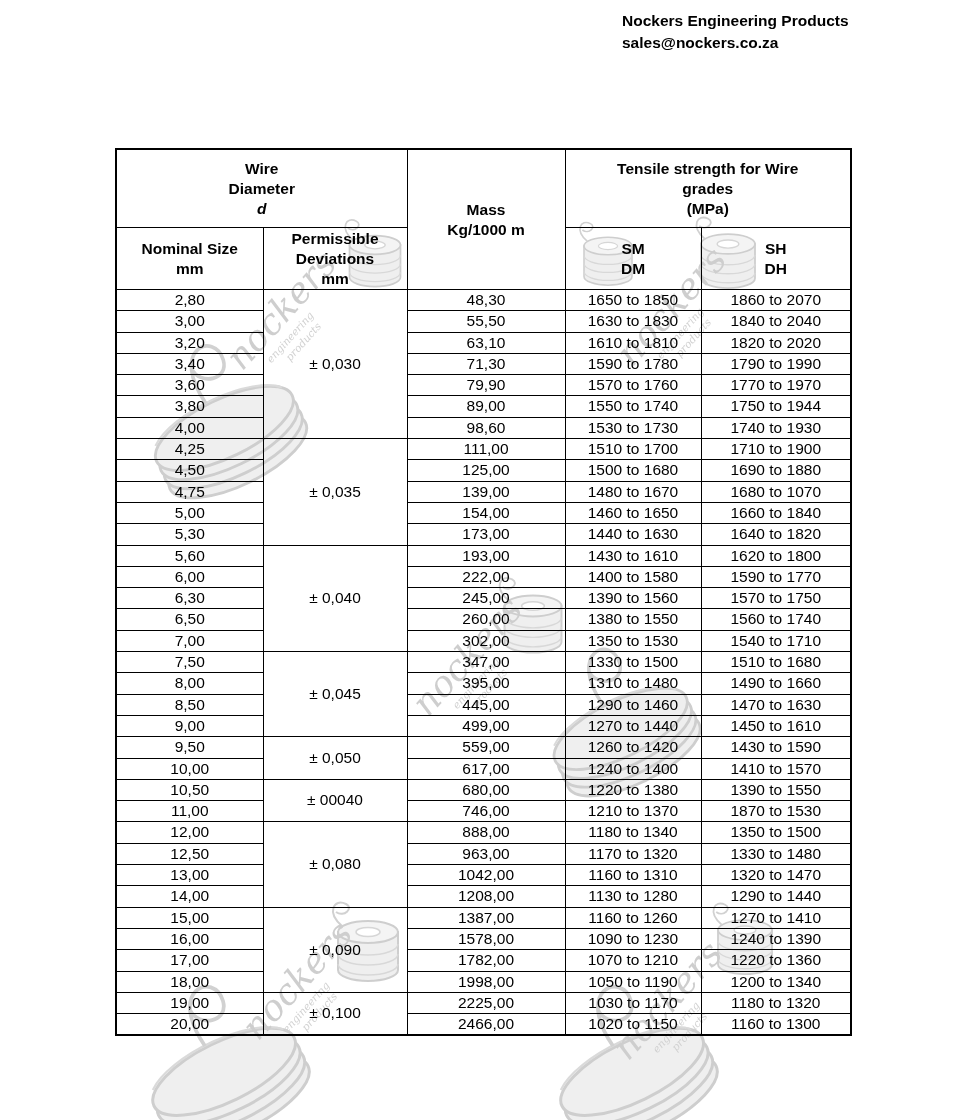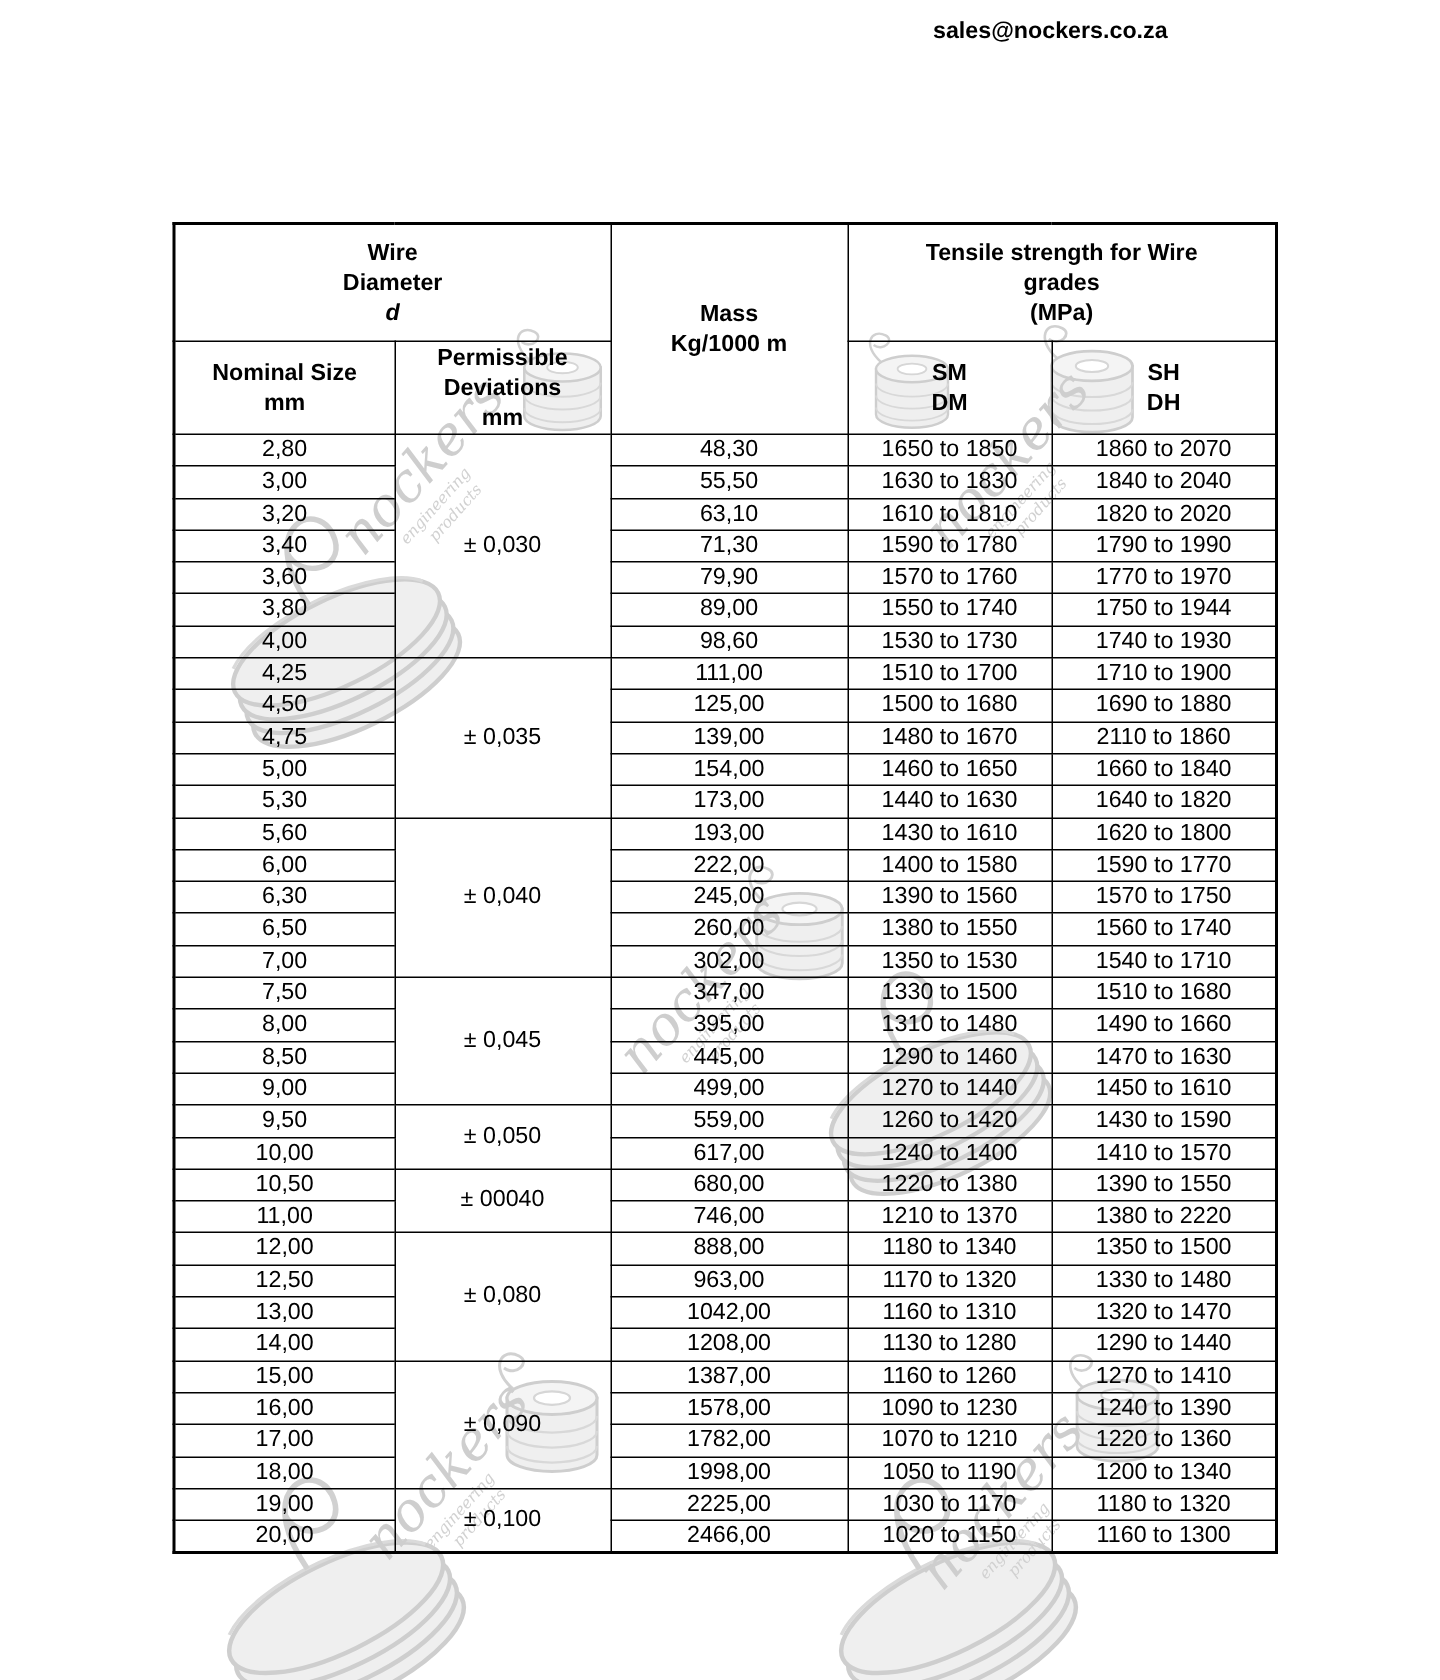--- a/index.html
+++ b/index.html
@@ -94,20 +94,21 @@
       <text class="wm-sub" x="40" y="29">products</text>
     </g>
     <g transform="translate(628,1062) rotate(-48)">
       <text class="wm-script" x="0" y="0">nockers</text>
       <text class="wm-sub" x="26" y="16">engineering</text>
       <text class="wm-sub" x="40" y="29">products</text>
     </g>
   </svg>
 
   <header class="letterhead">
+    <div>Nockers Engineering Products</div>
     <div>sales@nockers.co.za</div>
   </header>
 
   <table class="wire-table">
     <colgroup>
       <col style="width:147px">
         <col style="width:144px">
         <col style="width:158px">
       <col style="width:136px">
         <col style="width:150px">
@@ -203,21 +204,21 @@
         <tr>
           <td>4,50</td>
           <td>125,00</td>
           <td>1500 to 1680</td>
           <td>1690 to 1880</td>
         </tr>
         <tr>
           <td>4,75</td>
           <td>139,00</td>
           <td>1480 to 1670</td>
-          <td>2110 to 1860</td>
+          <td>1680 to 1070</td>
         </tr>
         <tr>
           <td>5,00</td>
           <td>154,00</td>
           <td>1460 to 1650</td>
           <td>1660 to 1840</td>
         </tr>
         <tr>
           <td>5,30</td>
           <td>173,00</td>
@@ -297,21 +298,21 @@
           <td>10,50</td>
           <td rowspan="2">± 00040</td>
           <td>680,00</td>
           <td>1220 to 1380</td>
           <td>1390 to 1550</td>
         </tr>
         <tr>
           <td>11,00</td>
           <td>746,00</td>
           <td>1210 to 1370</td>
-          <td>1380 to 2220</td>
+          <td>1870 to 1530</td>
         </tr>
         <tr>
           <td>12,00</td>
           <td rowspan="4">± 0,080</td>
           <td>888,00</td>
           <td>1180 to 1340</td>
           <td>1350 to 1500</td>
         </tr>
         <tr>
           <td>12,50</td>

